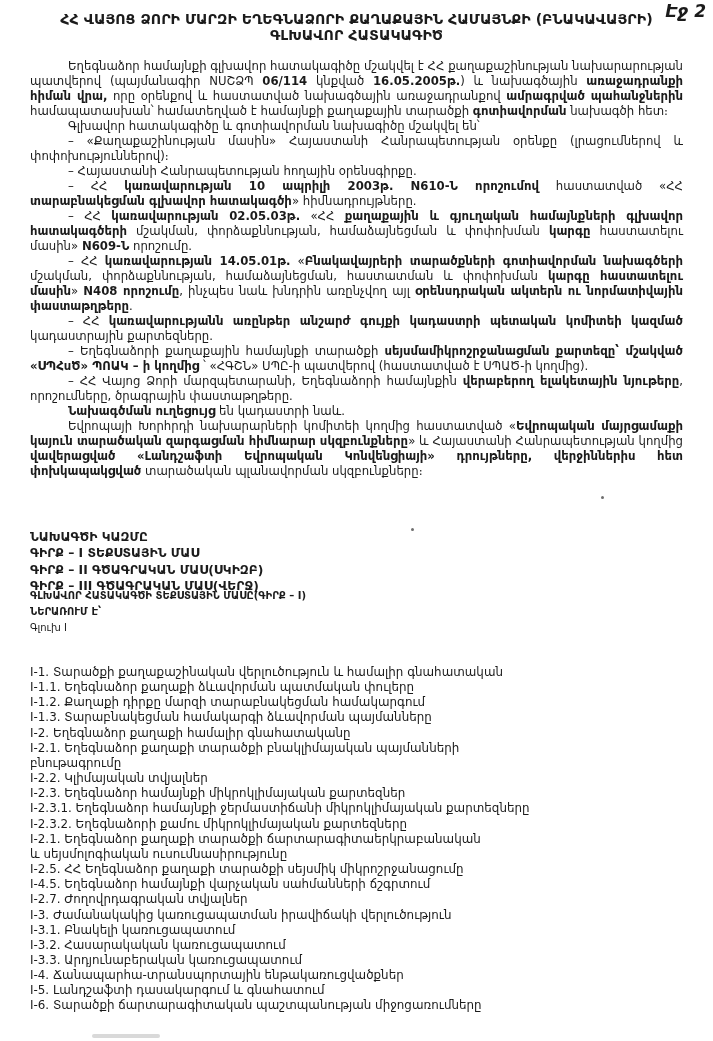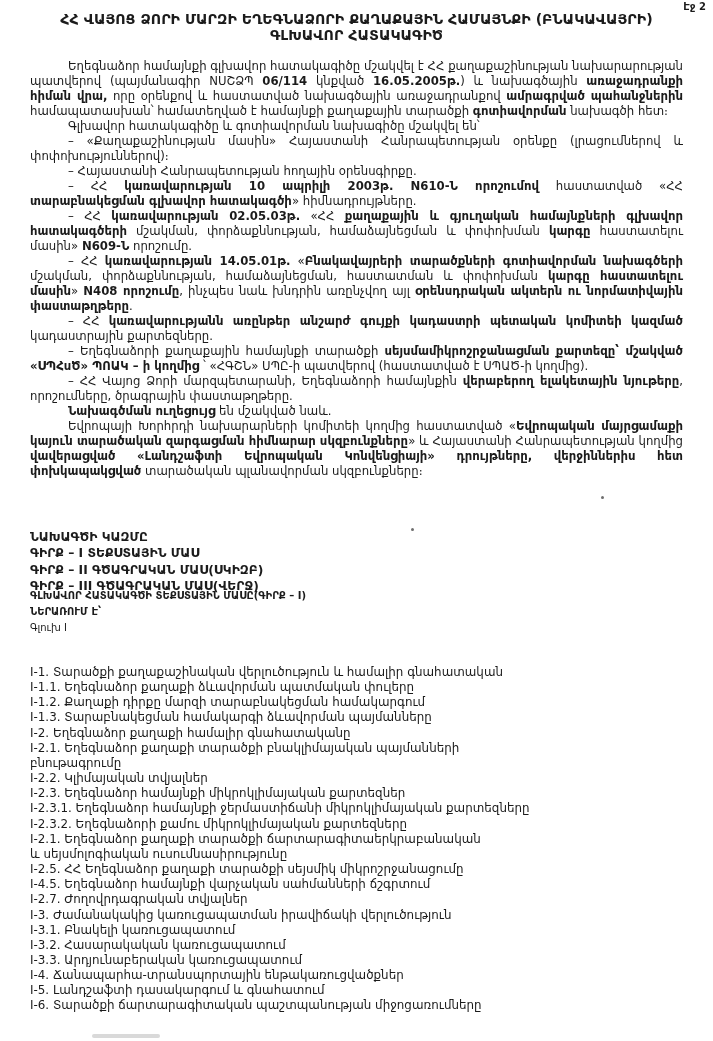--- a/index.html
+++ b/index.html
@@ -7,21 +7,21 @@
     width: 713px; height: 1041px;
     background: #ffffff;
     color: #1b1b1b;
     font-family: "DejaVu Sans", sans-serif;
     position: relative;
     overflow: hidden;
   }
   .page { position: absolute; inset: 0; }
   .pagenum {
     position: absolute; top: 1px; right: 7px;
-    font-size: 10px; font-weight: bold;
+    font-size: 17px; font-weight: bold; font-style: italic;
   }
   .title {
     position: absolute; top: 12px; left: 0; width: 713px;
     text-align: center; font-weight: bold;
     font-size: 14.2px; line-height: 15.6px;
   }
   .title-line { white-space: nowrap; }
   .intro {
     position: absolute; top: 59px; left: 30px; width: 653px;
   }
@@ -74,21 +74,21 @@
       <div class="para"><span>Եղեգնաձոր համայնքի գլխավոր հատակագիծը մշակվել է ՀՀ քաղաքաշինության նախարարության պատվերով (պայմանագիր NՍՇՁՊ </span><b>06/114</b><span> կնքված </span><b>16.05.2005թ.</b><span>) և նախագծային </span><b>առաջադրանքի հիման վրա,</b><span> որը օրենքով և հաստատված նախագծային առաջադրանքով </span><b>ամրագրված պահանջներին</b><span> համապատասխան՝ համատեղված է համայնքի քաղաքային տարածքի </span><b>գոտիավորման</b><span> նախագծի հետ։</span></div>
       <div class="para"><span>Գլխավոր հատակագիծը և գոտիավորման նախագիծը մշակվել են՝</span></div>
       <div class="para"><span>– «Քաղաքաշինության մասին» Հայաստանի Հանրապետության օրենքը (լրացումներով և փոփոխություններով)։</span></div>
       <div class="para"><span>– Հայաստանի Հանրապետության հողային օրենսգիրքը.</span></div>
       <div class="para"><span>– ՀՀ </span><b>կառավարության 10 ապրիլի 2003թ. N610-Ն որոշումով</b><span> հաստատված «ՀՀ </span><b>տարաբնակեցման գլխավոր հատակագծի</b><span>» հիմնադրույթները.</span></div>
       <div class="para"><span>– ՀՀ </span><b>կառավարության 02.05.03թ.</b><span> «ՀՀ </span><b>քաղաքային և գյուղական համայնքների գլխավոր հատակագծերի</b><span> մշակման, փորձաքննության, համաձայնեցման և փոփոխման </span><b>կարգը</b><span> հաստատելու մասին» </span><b>N609-Ն</b><span> որոշումը.</span></div>
       <div class="para"><span>– ՀՀ </span><b>կառավարության 14.05.01թ.</b><span> «</span><b>Բնակավայրերի տարածքների գոտիավորման նախագծերի</b><span> մշակման, փորձաքննության, համաձայնեցման, հաստատման և փոփոխման </span><b>կարգը հաստատելու մասին</b><span>» </span><b>N408 որոշումը</b><span>, ինչպես նաև խնդրին առընչվող այլ </span><b>օրենսդրական ակտերն ու նորմատիվային փաստաթղթերը</b><span>.</span></div>
       <div class="para"><span>– ՀՀ </span><b>կառավարությանն առընթեր անշարժ գույքի կադաստրի պետական կոմիտեի կազմած</b><span> կադաստրային քարտեզները.</span></div>
       <div class="para"><span>– Եղեգնաձորի քաղաքային համայնքի տարածքի </span><b>սեյսմամիկրոշրջանացման քարտեզը՝ մշակված «ՍՊՀսԾ» ՊՈԱԿ – ի կողմից</b><span> ՝ «ՀԳՇՆ» ՍՊԸ-ի պատվերով (հաստատված է ՍՊԱԾ-ի կողմից).</span></div>
       <div class="para"><span>– ՀՀ Վայոց Ձորի մարզպետարանի, Եղեգնաձորի համայնքին </span><b>վերաբերող ելակետային նյութերը</b><span>, որոշումները, ծրագրային փաստաթղթերը.</span></div>
-      <div class="para"><b>Նախագծման ուղեցույց</b><span> են մշակված նաև.</span></div>
+      <div class="para"><b>Նախագծման ուղեցույց</b><span> են կադաստրի նաև.</span></div>
       <div class="para"><span>Եվրոպայի Խորհրդի նախարարների կոմիտեի կողմից հաստատված «</span><b>Եվրոպական մայրցամաքի կայուն տարածական զարգացման հիմնարար սկզբունքները</b><span>» և Հայաստանի Հանրապետության կողմից </span><b>վավերացված «Լանդշաֆտի Եվրոպական Կոնվենցիայի» դրույթները, վերջիններիս հետ փոխկապակցված</b><span> տարածական պլանավորման սկզբունքները։</span></div>
     </div>
 
   <div class="comp">
     <div class="comp-line">ՆԱԽԱԳԾԻ ԿԱԶՄԸ</div>
     <div>
         <div class="comp-line">ԳԻՐՔ – I  ՏԵՔՍՏԱՅԻՆ ՄԱՍ</div>
         <div class="comp-line">ԳԻՐՔ – II  ԳԾԱԳՐԱԿԱՆ ՄԱՍ(ՍԿԻԶԲ)</div>
         <div class="comp-line">ԳԻՐՔ – III  ԳԾԱԳՐԱԿԱՆ ՄԱՍ(ՎԵՐՋ)</div>
       </div>

